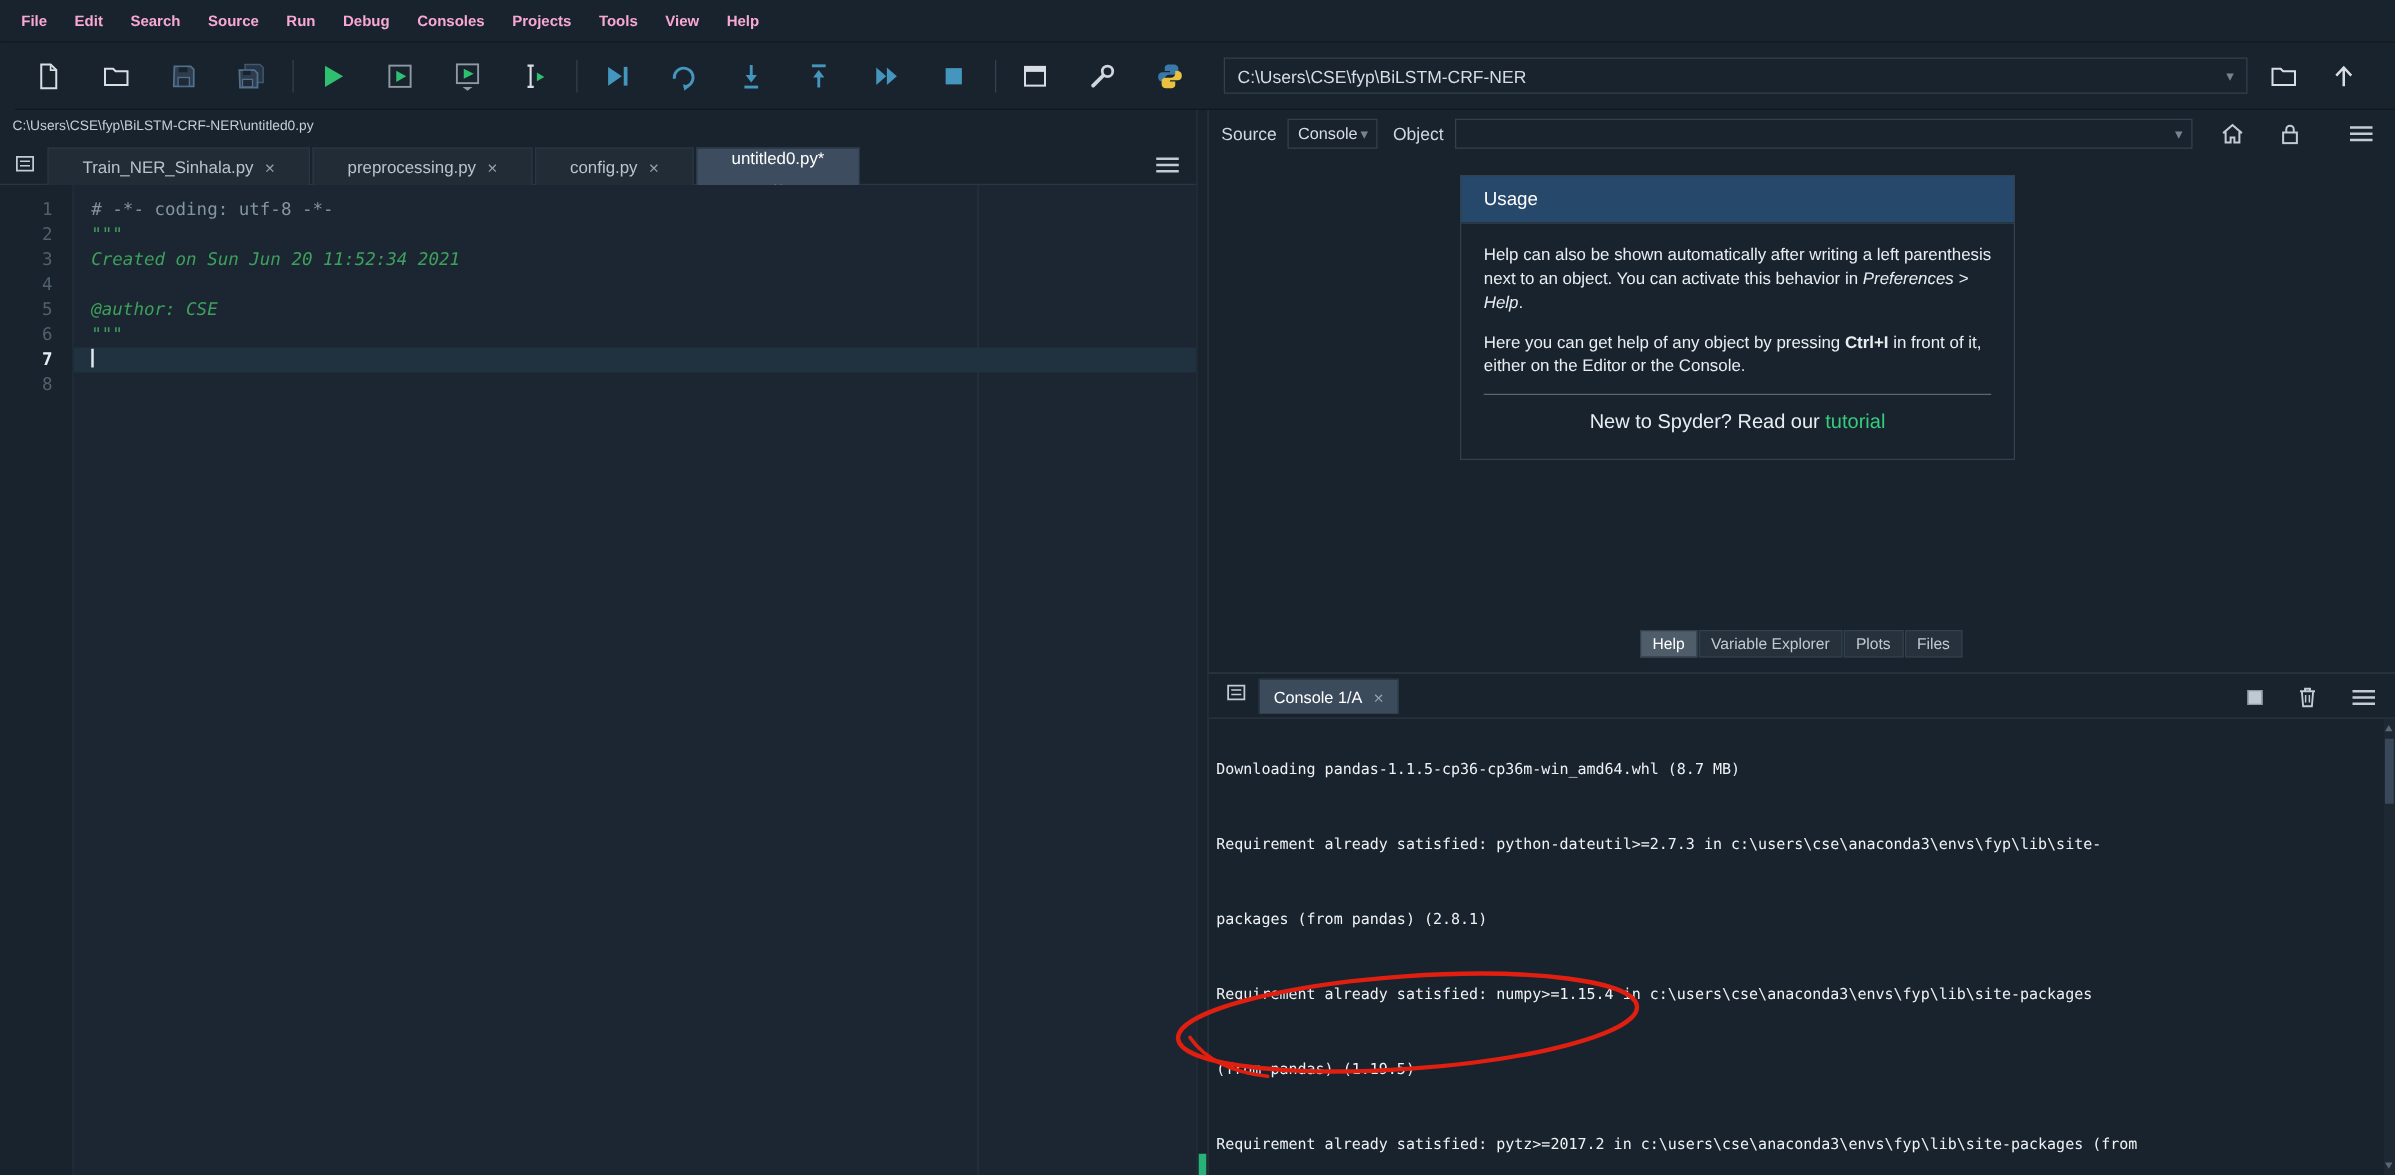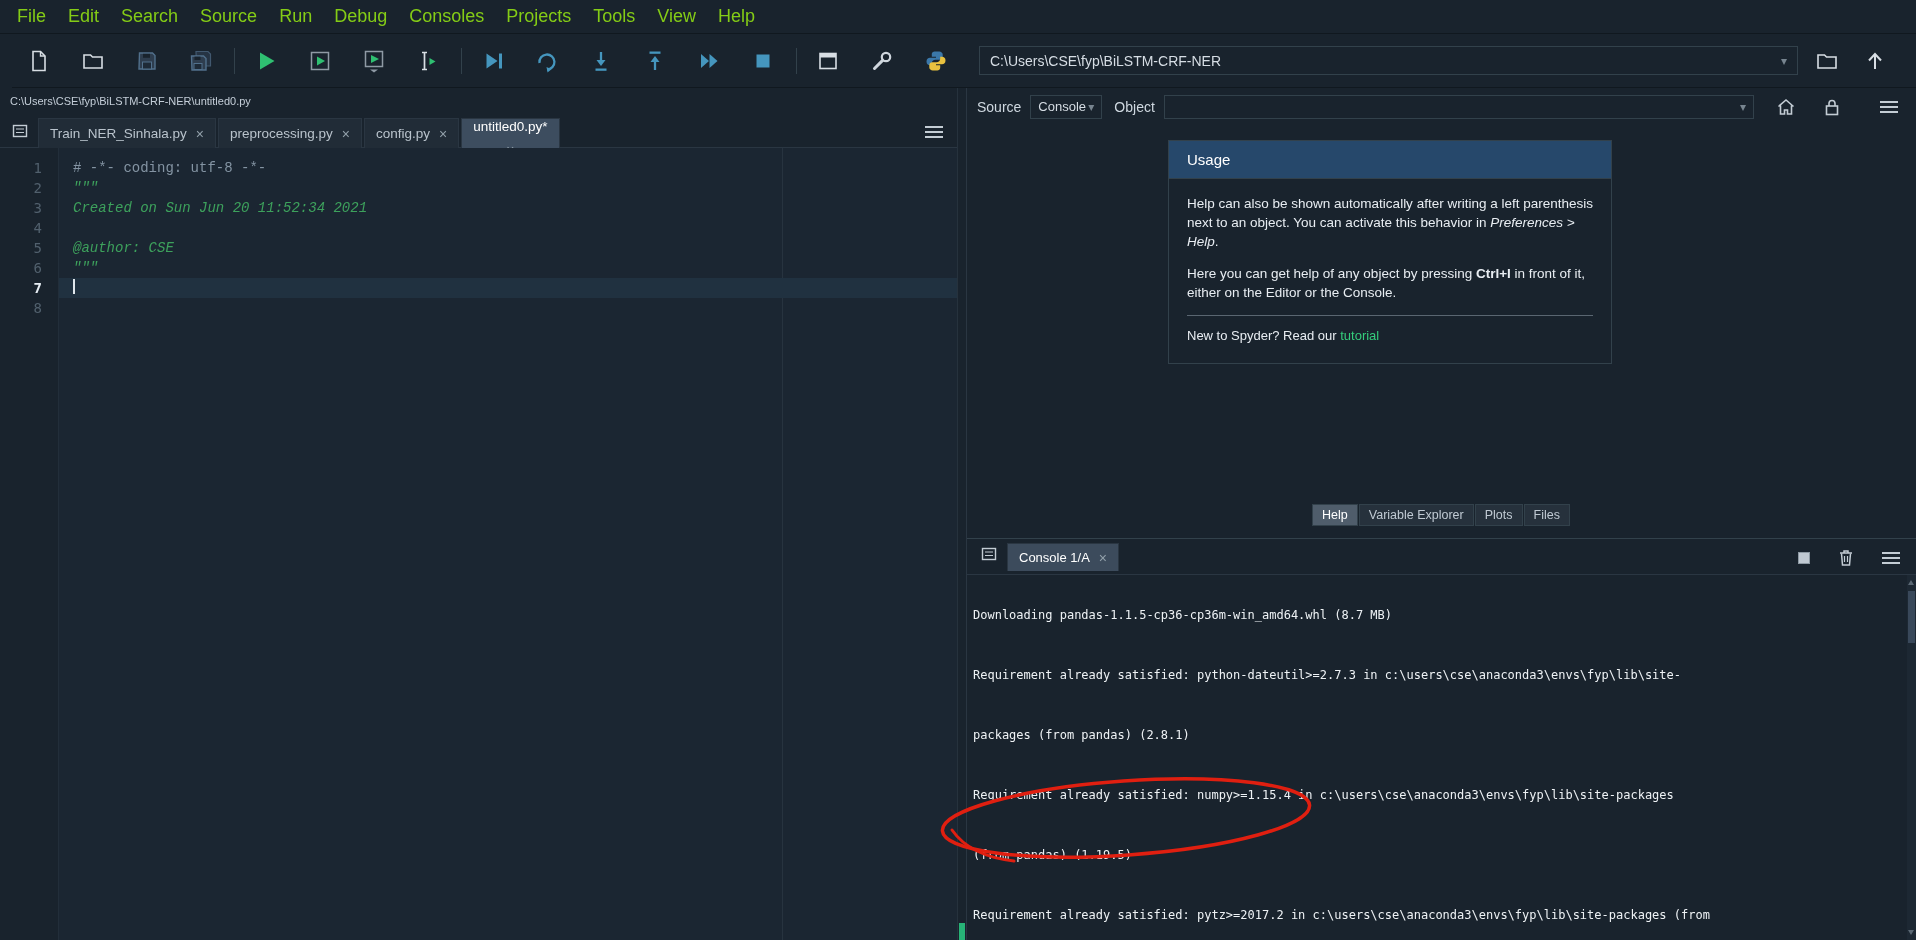--- a/index.html
+++ b/index.html
@@ -3,58 +3,58 @@
 <meta charset="utf-8">
 <style>
   * { margin:0; padding:0; box-sizing:border-box; }
   html,body { width:1916px; height:940px; overflow:hidden; background:#19232d;
               font-family:"Liberation Sans", sans-serif; }
   .app { position:relative; width:1916px; height:940px; background:#19232d; color:#d9e0e8; }
 
   
   .menubar { position:absolute; top:0; left:0; right:0; height:34px; display:flex;
              align-items:center; padding-left:6px; background:#19232d; border-bottom:1px solid #10181f; }
-  .menu-item { padding:0 11px; font-size:18px; color:#84cc16; cursor:default; }
+  .menu-item { padding:0 11px; font-size:12px; color:#f9a8d4; cursor:default;font-weight:bold; }
 
   
   .toolbar { position:absolute; top:34px; left:12px; right:0; height:54px; display:flex;
              align-items:center; padding:0 12px; background:#19232d; border-bottom:1px solid #10181f; }
   .tb-btn { width:30px; height:30px; margin-right:24px; display:flex; align-items:center;
             justify-content:center; border-radius:3px; }
   .tb-sep { width:1px; height:26px; background:#32414b; margin:0 16px 0 -6px; }
   .path-wrap { flex:1; display:flex; align-items:center; margin-left:4px; }
   .path-input { flex:1; height:29px; border:1px solid #32414b; background:#19232d; display:flex;
                 align-items:center; padding:0 10px; font-size:14px; color:#d6dde4; }
   .path-input .caret { margin-left:auto; color:#77848f; font-size:12px; }
   .path-side { display:flex; align-items:center; margin-left:14px; margin-right:14px; gap:18px; }
 
   
   .editor-pane { position:absolute; top:88px; left:0; width:958px; bottom:0;
                  border-right:1px solid #26323d; background:#19232d; }
   .breadcrumb { height:26px; line-height:26px; padding-left:10px; font-size:11px; color:#c4ced8; }
   .tabbar { position:relative; height:34px; display:flex; align-items:flex-end;
             border-bottom:1px solid #2a3642; }
   .browse-btn { width:24px; height:24px; margin:0 6px 4px 8px; display:flex; align-items:center; justify-content:center; }
-  .tab { height:30px; margin-bottom:-1px; padding:0 11px; display:flex; align-items:center; gap:9px;
+  .tab { height:30px; margin-bottom:-1px; padding:0 27px; display:flex; align-items:center; gap:9px;
          background:#212c37; border:1px solid #2a3642; border-bottom:none; margin-right:2px;
          font-size:13.5px; color:#b9c3cc; white-space:nowrap; }
   .tab.active { background:#3d4d5f; color:#ffffff;flex-direction:column; }
   .tab-close { font-size:14px; color:#93a1ab; line-height:1; }
   .hamburger { position:absolute; right:14px; bottom:9px; width:18px; display:flex;
                flex-direction:column; gap:3px; }
   .hamburger i { display:block; height:2px; background:#c3ccd4; }
 
   .editor-body { position:absolute; top:60px; left:0; right:0; bottom:0; display:flex;
                  font-family:"DejaVu Sans Mono", monospace; font-size:14px; line-height:20px; }
   .gutter { width:58px; padding:10px 16px 0 0; text-align:right; color:#51606d; background:#19232d; }
   .gutter .ln.current { color:#e6edf3; font-weight:bold; }
   .code { position:relative; flex:1; padding:10px 0 0 14px; background:#1b2632;
           border-left:1px solid #222e3a; overflow:hidden; }
   .code::after { content:""; position:absolute; top:0; bottom:0; left:723px; width:1px; background:#27333f; }
-  .code-line { height:20px; white-space:pre;font-family:Liberation Mono, monospace; }
+  .code-line { height:20px; white-space:pre; }
   .tok-comment { color:#8494a3; }
   .tok-string { color:#3da15c; font-style:italic; }
   .code-line.current { background:#203140; margin-left:-14px; padding-left:14px; position:relative; z-index:1; }
   .cursor { display:inline-block; width:2px; height:15px; background:#dfe6ec; vertical-align:-2px; }
 
   
   .splitter-accent { position:absolute; left:959px; top:923px; width:6px; height:17px; background:#27b377; }
 
   
   .right { position:absolute; left:966px; top:88px; right:0; bottom:0; border-left:1px solid #2a3642; }
@@ -72,21 +72,21 @@
 
   .usage-card { position:absolute; left:201px; top:52px; width:444px; }
   .usage-header { height:38px; background:#26486b; border:1px solid #32414b; border-bottom:none;
                   display:flex; align-items:center; padding:0 18px; font-size:15px; color:#ffffff; }
   .usage-body { border:1px solid #32414b; padding:16px 18px 13px 18px; font-size:13.5px;
                 color:#e8edf2; line-height:1.4; background:#19232d; }
   .usage-body p { margin-bottom:13px; }
   .usage-body .b { font-weight:bold; }
   .usage-body .i { font-style:italic; }
   .usage-hr { border:none; border-top:1px solid #5a6671; margin:4px 0 11px 0; }
-  .usage-footer { text-align:left; font-size:13px; padding-bottom:4px; }
+  .usage-footer { text-align:center; font-size:16px; padding-bottom:4px; }
   .link-green { color:#35cd7c; }
 
   .help-tabs { position:absolute; bottom:12px; left:0; right:0; display:flex; justify-content:center; }
   .h-tab { height:22px; padding:0 9px; display:flex; align-items:center; font-size:12.5px;
            background:#26313c; border:1px solid #32414b; color:#c0cad3; margin-right:1px; }
   .h-tab.active { background:#4f5d6b; color:#ffffff; }
 
   
   .console-pane { position:absolute; top:450px; left:0; right:0; bottom:0; border-top:1px solid #32414b; }
   .console-topbar { position:relative; height:36px; border-bottom:1px solid #2a3642;

